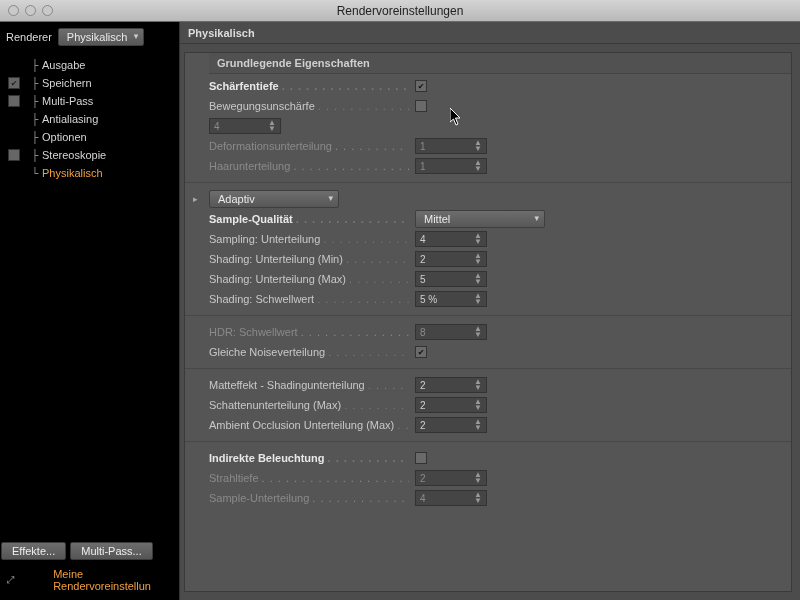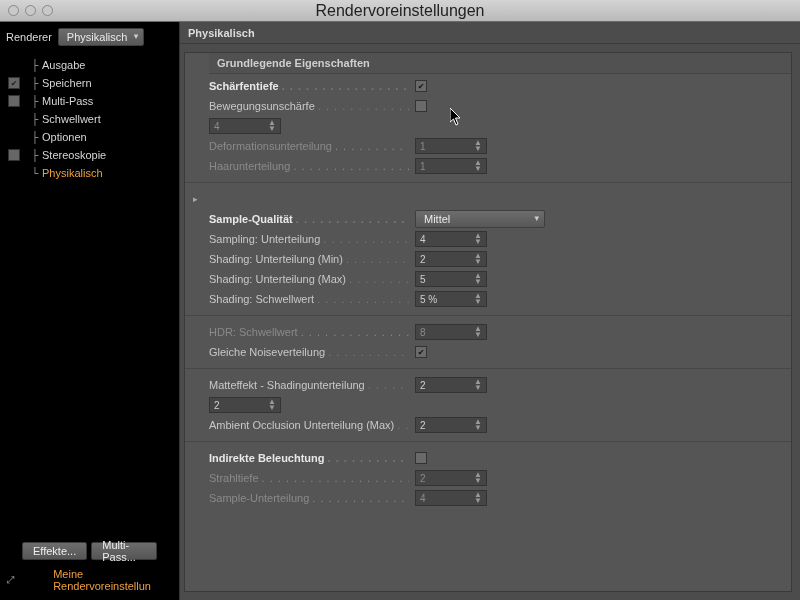--- a/index.html
+++ b/index.html
@@ -1,38 +1,38 @@
 <!DOCTYPE html>
 <html><head>
 <meta charset="utf-8">
 <style>
   * { box-sizing: border-box; margin: 0; padding: 0; font-family: "Lucida Grande", Arial, sans-serif; }
   html, body { width: 800px; height: 600px; background: #5a5a5a; color: #c8c8c8; font-size: 11px; overflow: hidden; }
   
   .titlebar { height: 22px; background: linear-gradient(#d4d4d4,#b9b9b9); display: flex; align-items: center; position: relative; border-bottom: 1px solid #6a6a6a; }
   .traffic { display: flex; gap: 6px; padding-left: 8px; }
   .tl { width: 11px; height: 11px; border-radius: 50%; background: #c9c9c9; border: 1px solid #888; }
-  .titlebar .title { position: absolute; left: 0; right: 0; text-align: center; color: #222; font-size: 16px; }
+  .titlebar .title { position: absolute; left: 0; right: 0; text-align: center; color: #222; font-size: 12px; }
   
   .app { display: flex; height: 578px; }
   
   .left { width: 180px; background: #000000; display: flex; flex-direction: column; border-right: 1px solid #333; }
   .left-top { padding: 6px 6px 4px 6px; display: flex; align-items: center; gap: 6px; }
   .lbl-renderer { color: #ddd; }
   .dd { background: linear-gradient(#6d6d6d,#575757); border: 1px solid #3e3e3e; color: #eaeaea; height: 18px; padding: 0 16px 0 8px; border-radius: 2px; position: relative; font-size: 11px; display: inline-flex; align-items: center; min-width: 80px; }
   .dd::after { content: "▾"; position: absolute; right: 5px; top: 2px; font-size: 9px; color: #ccc; }
   .tree { padding: 6px 0 6px 6px; flex: 0 0 auto; }
   .tree-row { display: flex; align-items: center; height: 18px; gap: 4px; padding-left: 2px; }
   .tree-row .cb { width: 12px; height: 12px; border: 1px solid #333; background: #666; display: inline-flex; align-items: center; justify-content: center; font-size: 8px; color: #222; }
   .tree-row .cb.empty { background: transparent; border-color: transparent; }
   .tree-row .branch { color: #888; width: 14px; text-align: right; font-family: monospace; }
   .tree-row .name { color: #d6d6d6; }
   .tree-row.active .name { color: #f0a040; }
   .left-spacer { flex: 1; }
-  .left-buttons { display: flex; gap: 4px; padding: 4px 22px; }
+  .left-buttons { display: flex; gap: 4px; padding: 4px 1px; }
   .btn { background: linear-gradient(#6d6d6d,#555); border: 1px solid #3a3a3a; color: #eee; height: 18px; padding: 0 10px; border-radius: 2px; font-size: 11px; display: inline-flex; align-items: center; }
   .presets { padding: 4px 6px 8px 6px; }
   .preset-row { display: flex; align-items: center; gap: 6px; }
   .preset-row .icon { width: 10px; height: 10px; display: inline-flex; align-items: center; justify-content: center; color: #aaa; font-size: 10px; }
   .preset-row .name { color: #f0a040; padding-left: 32px; }
   
   .right { flex: 1; background: #4c4c4c; display: flex; flex-direction: column; }
   .right-titlebar { height: 22px; background: #4c4c4c; border-bottom: 1px solid #3a3a3a; display: flex; align-items: center; padding-left: 8px; color: #ddd; font-weight: bold; font-size: 11px; }
   .panel { margin: 8px 8px 8px 4px; border: 1px solid #3a3a3a; background: #555; flex: 1; overflow: auto; }
   .group-hd { padding: 4px 8px; color: #cfcfcf; font-weight: bold; background: #515151; border-bottom: 1px solid #444; margin-left: 24px; }
@@ -86,21 +86,21 @@
           <span class="name">Speichern</span>
         </div>
         <div class="tree-row">
           <span class="cb"></span>
           <span class="branch">├</span>
           <span class="name">Multi-Pass</span>
         </div>
         <div class="tree-row">
           <span class="cb empty"></span>
           <span class="branch">├</span>
-          <span class="name">Schwellwert</span>
+          <span class="name">Antialiasing</span>
         </div>
         <div class="tree-row">
           <span class="cb empty"></span>
           <span class="branch">├</span>
           <span class="name">Optionen</span>
         </div>
         <div class="tree-row">
           <span class="cb"></span>
           <span class="branch">├</span>
           <span class="name">Stereoskopie</span>
@@ -158,20 +158,23 @@
             <span class="disc"></span>
             <span class="plabel">Haarunterteilung </span>
             <span class="spin dim">
               <span>1</span>
               <span class="arrows">▲<br>▼</span>
             </span>
           </div>
           <div class="sep"></div>
           <div class="prow">
             <span class="disc">▸</span>
+            <span class="dd wide">
+              <span>Adaptiv</span>
+            </span>
           </div>
           <div class="prow">
             <span class="disc"></span>
             <span class="plabel bold">Sample-Qualität </span>
             <span class="dd wide">
               <span>Mittel</span>
             </span>
           </div>
           <div class="prow">
             <span class="disc"></span>
@@ -223,20 +226,21 @@
           <div class="prow">
             <span class="disc"></span>
             <span class="plabel">Matteffekt - Shadingunterteilung </span>
             <span class="spin">
               <span>2</span>
               <span class="arrows">▲<br>▼</span>
             </span>
           </div>
           <div class="prow">
             <span class="disc"></span>
+            <span class="plabel">Schattenunterteilung (Max) </span>
             <span class="spin">
               <span>2</span>
               <span class="arrows">▲<br>▼</span>
             </span>
           </div>
           <div class="prow">
             <span class="disc"></span>
             <span class="plabel">Ambient Occlusion Unterteilung (Max) </span>
             <span class="spin">
               <span>2</span>

